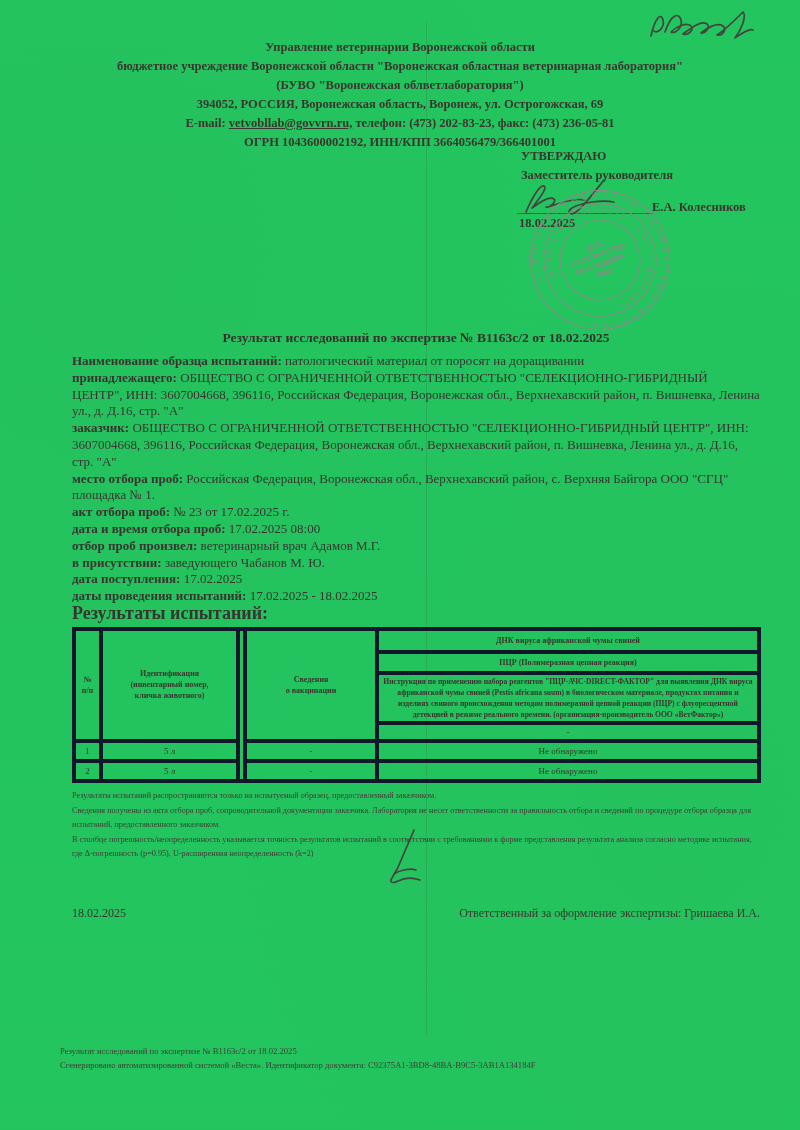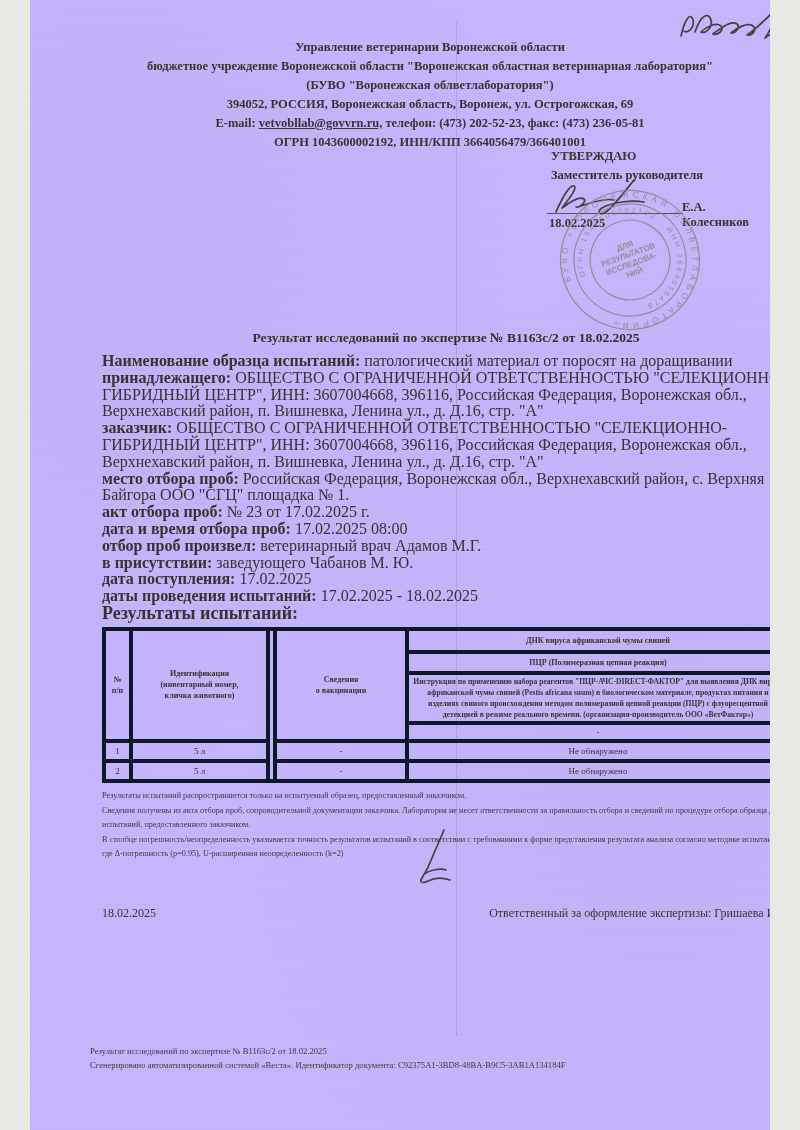--- a/index.html
+++ b/index.html
@@ -1,18 +1,18 @@
 <!DOCTYPE html>
 <html><head>
 <meta charset="utf-8">
 <style>
   html,body{margin:0;padding:0;background:#e9e8e5;}
   .page{
-    position:relative;width:740px;height:1130px;margin:0 auto;
-    background:#c4b5fd;color:#383430;
+    position:relative;width:800px;height:1130px;margin:0 auto;
+    background:#22c55e;color:#383430;
     font-family:"Liberation Serif", serif;overflow:hidden;
   }
   .page::before{
     content:"";position:absolute;inset:0;pointer-events:none;
     background:
       radial-gradient(ellipse at 12% 22%, rgba(110,100,90,0.04), transparent 45%),
       radial-gradient(ellipse at 85% 70%, rgba(110,100,90,0.03), transparent 50%),
       repeating-linear-gradient(0deg, rgba(120,112,100,0.015) 0 2px, transparent 2px 5px);
   }
   .fold-line{position:absolute;left:426px;top:22px;width:1px;height:1014px;background:rgba(70,64,58,0.16);}
@@ -30,21 +30,21 @@
   .sig-line{position:absolute;left:517px;top:213px;width:136px;height:1px;background:#57524b;}
   .approval-date{position:absolute;left:519px;top:216px;font-weight:bold;font-size:12.5px;color:#3a362f;}
 
   .scribble{position:absolute;}
   .scribble path{fill:none;stroke:#45433f;stroke-width:1.7;stroke-linecap:round;stroke-linejoin:round;}
   .stamp{position:absolute;left:521px;top:185px;opacity:.88;}
 
   
   .doc-body{position:absolute;left:72px;top:330px;width:688px;}
   .doc-title{text-align:center;font-weight:bold;font-size:13.5px;margin-bottom:7px;color:#36322b;}
-  .detail{font-size:16px;line-height:16.8px;}
+  .detail{font-size:13px;line-height:16.8px;}
   .detail b{font-weight:bold;}
   .results-label{font-weight:bold;font-size:18px;line-height:16.8px;}
 
   table.results{border-collapse:collapse;width:685px;margin-top:5px;table-layout:fixed;}
   table.results td{border:4px solid #0f172a;padding:1px 3px;text-align:center;vertical-align:middle;color:#3a362f;}
   td.hc{font-weight:bold;font-size:8px;line-height:1.4;white-space:pre-line;}
   td.gh{font-weight:bold;font-size:8px;}
   td.method{font-weight:bold;font-size:7.6px;line-height:1.45;padding:2px 12px;}
   td.dashcell{font-size:9px;height:12px;line-height:10px;}
   td.data{font-size:9px;}
@@ -69,21 +69,21 @@
   </svg>
 
   <div class="letterhead">
     <div>Управление ветеринарии Воронежской области</div>
     <div>бюджетное учреждение Воронежской области "Воронежская областная ветеринарная лаборатория"</div>
     <div>(БУВО "Воронежская облветлаборатория")</div>
     <div>394052, РОССИЯ, Воронежская область, Воронеж, ул. Острогожская, 69</div>
     <div>
       <span>E-mail:</span>
       <span class="email">vetvobllab@govvrn.ru,</span>
-      <span>телефон: (473) 202-52-23, факс: (473) 236-05-81</span>
+      <span>телефон: (473) 202-83-23, факс: (473) 236-05-81</span>
     </div>
     <div>ОГРН 1043600002192, ИНН/КПП 3664056479/366401001</div>
   </div>
 
   <div class="approval-heading">УТВЕРЖДАЮ</div>
   <div class="approval-position">Заместитель руководителя</div>
   <div class="approver-name">Е.А. Колесников</div>
   <div class="sig-line"></div>
   <div class="approval-date">18.02.2025</div>
 

